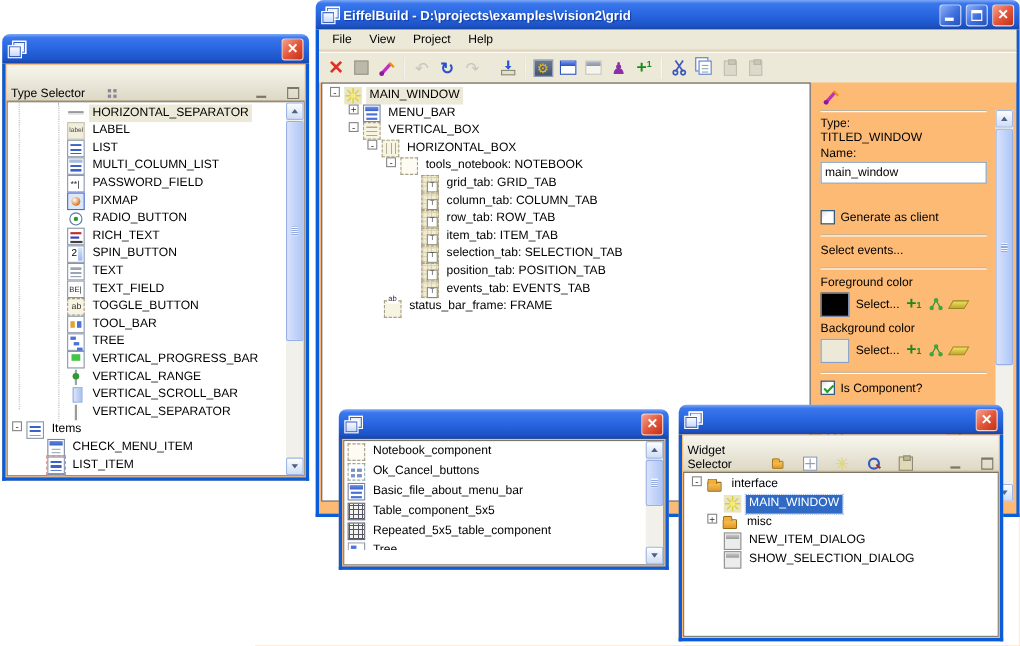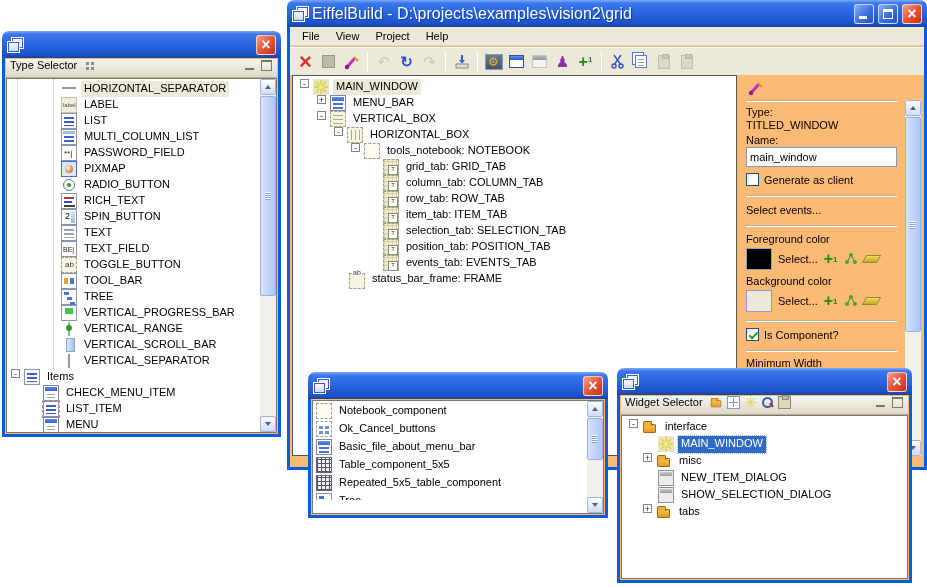--- a/index.html
+++ b/index.html
@@ -1,31 +1,31 @@
 <!DOCTYPE html>
 <html><head>
 <meta charset="utf-8">
 <style>
 *{margin:0;padding:0;box-sizing:border-box}
 html,body{width:927px;height:587px}
 body{position:relative;font-family:"Liberation Sans",sans-serif;font-size:11px;color:#000;background:#fff;overflow:hidden}
 .win{position:absolute}
 .tb{height:27px;background:linear-gradient(180deg,#7da8f7 0%,#3a77ec 12%,#2a68e2 45%,#1d53c8 86%,#16449f 100%);border-radius:7px 7px 0 0;display:flex;align-items:center;padding:0 5px;gap:4px}
-.tb .ttl{color:#fff;font-weight:normal;font-size:16px;text-shadow:1px 1px 1px #123a9e;flex:1;white-space:nowrap;overflow:hidden}
+.tb .ttl{color:#fff;font-weight:bold;font-size:12px;text-shadow:1px 1px 1px #123a9e;flex:1;white-space:nowrap;overflow:hidden}
 .appico{width:16px;height:15px;position:relative;flex:none}
 .appico::after{content:"";position:absolute;left:4px;top:0;width:11px;height:10px;background:#eef3ff;border:1px solid #fff;box-shadow:0 0 0 1px #3a60c0 inset}
 .appico::before{content:"";position:absolute;left:0;top:4px;width:11px;height:10px;background:linear-gradient(#fdfdff,#c4d6f8);border:1px solid #fff;box-shadow:0 0 0 1px #3a60c0 inset;z-index:1}
 .capbtn{width:20px;height:20px;border-radius:3px;border:1px solid rgba(255,255,255,.7);position:relative;flex:none}
 .b-close{background:linear-gradient(135deg,#f5a08c,#e4573b 50%,#c03218)}
 .b-close::before{content:"\00d7";position:absolute;left:0;right:0;top:-1px;text-align:center;color:#fff;font-size:16px;font-weight:bold;line-height:20px}
 .b-blue{background:linear-gradient(135deg,#8fb2f5,#3d6fe0 55%,#2352b8)}
 .b-min::before{content:"";position:absolute;left:4px;width:8px;bottom:4px;height:3px;background:#fff}
 .b-max::before{content:"";position:absolute;inset:4px;border:1px solid #fff;border-top-width:3px}
 .mbody{position:absolute;left:0;right:0;top:27px;bottom:0;border:3px solid #0a5cd8;border-top:none;background:#fdba74}
-.cap{height:19px;background:linear-gradient(180deg,#f8f6ee,#ddd8c6);border-bottom:1px solid #b4b098;display:flex;align-items:flex-start;padding:0 4px;gap:4px}
+.cap{height:33px;background:linear-gradient(180deg,#f8f6ee,#ddd8c6);border-bottom:1px solid #b4b098;display:flex;align-items:flex-end;padding:0 4px;gap:16px}
 .cap .cap-t{margin-right:3px}
 .cap-sp{flex:1}
 .capmini{width:13px;height:13px;position:relative;flex:none}
 .cm-min::before{content:"";position:absolute;left:2px;right:2px;bottom:2px;height:2px;background:#7a7668}
 .cm-max::before{content:"";position:absolute;inset:1px;border:1px solid #7a7668;border-top-width:2px}
 .client{flex:1;background:#fff;border:1px solid #7a7668;overflow:hidden;position:relative}
 .twin .mbody{display:flex;flex-direction:column;padding:1px}
 
 .trow{height:16px;display:flex;white-space:nowrap}
 .exp{width:9px;height:9px;border:1px solid #848484;background:#fff;position:relative;flex:none;margin-right:4px}
@@ -321,21 +321,21 @@
             <path d="M3 13 L11 4" stroke="#c030c0" stroke-width="3" fill="none"></path>
             <path d="M10 3 l4 4" stroke="#e89010" stroke-width="2" fill="none"></path>
             <circle cx="3" cy="13" r="2.2" fill="#8a1a9a"></circle>
           </svg>
         </span>
       <div class="hr" style="margin:3px 0 4px"></div>
       <div class="plabel">Type:</div>
       <div class="plabel">TITLED_WINDOW</div>
       <div class="plabel" style="margin-top:2px">Name:</div>
       <input class="txt" style="width: 151px;" value="main_window">
-      <div class="cbrow" style="margin-top:6px">
+      <div class="cbrow" style="margin-top:24px">
         <span class="cb"></span>
         <span>Generate as client</span>
       </div>
       <div class="hr" style="margin:9px 0 7px"></div>
       <div class="plabel">Select events...</div>
       <div class="hr" style="margin:8px 0 6px"></div>
       <div class="plabel">Foreground color</div>
       <div class="crow" style="margin-top:2px">
         <span class="swatch" style="background:#000"></span>
         <span>Select...</span>
@@ -602,20 +602,15 @@
       <div class="trow" style="height:17px;padding-left:18px">
           <span class="sp"></span>
           <span class="i ic-graywin"></span>
           <span class="lbl">NEW_ITEM_DIALOG</span>
         </div>
       <div class="trow" style="height:17px;padding-left:18px">
           <span class="sp"></span>
           <span class="i ic-graywin"></span>
           <span class="lbl">SHOW_SELECTION_DIALOG</span>
         </div>
-      <div class="trow" style="height:17px;padding-left:18px">
-          <span class="exp p"></span>
-          <span class="i ic-folder"></span>
-          <span class="lbl">tabs</span>
-        </div>
     </div>
   </div>
 </div>
 
 </body></html>

